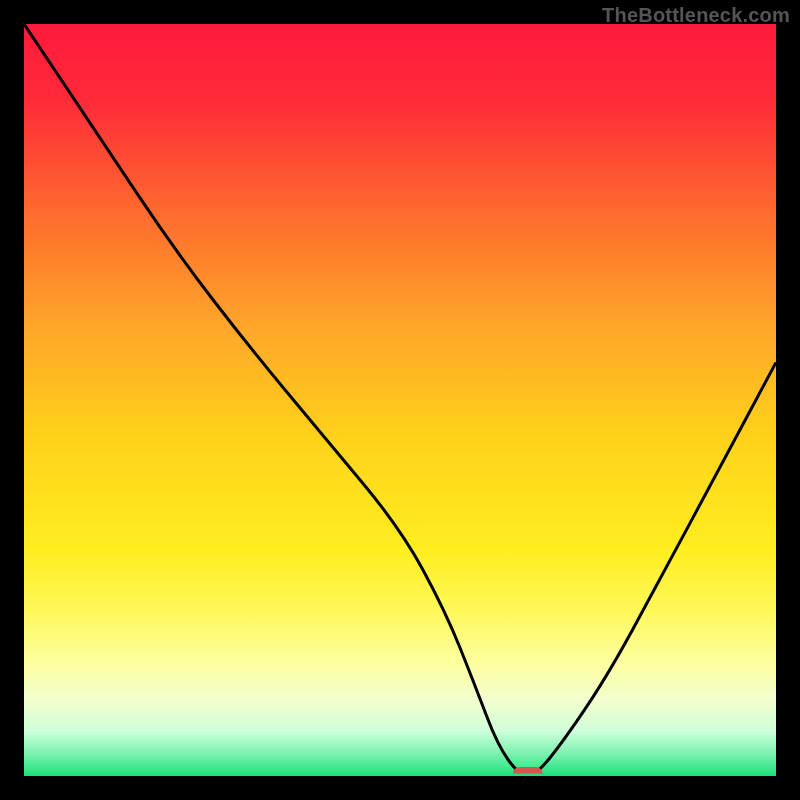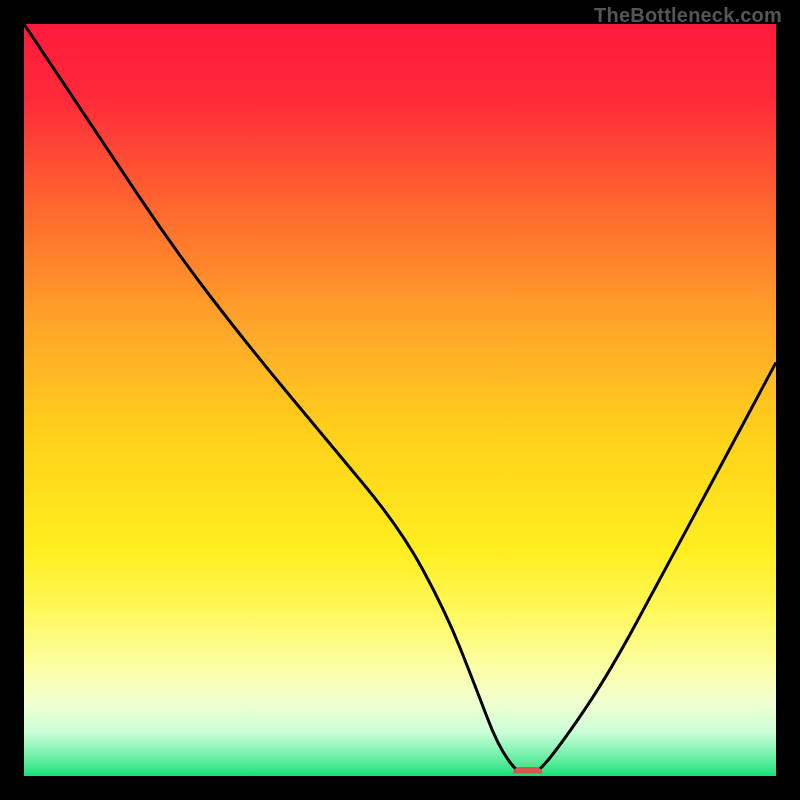--- a/index.html
+++ b/index.html
@@ -23,21 +23,21 @@
     position: absolute;
     left: 0; top: 0; width: 100%; height: 100%;
   }
   .plot-svg {
     position: absolute;
     left: 0; top: 0; width: 100%; height: 100%;
   }
   .watermark {
     position: absolute;
     top: 4px;
-    right: 18px;
+    right: 10px;
     color: #555;
     font-size: 20px;
     font-weight: 600;
     letter-spacing: 0.2px;
   }
 </style>
 </head>
 <body>
 
 <div class="plot-area">

